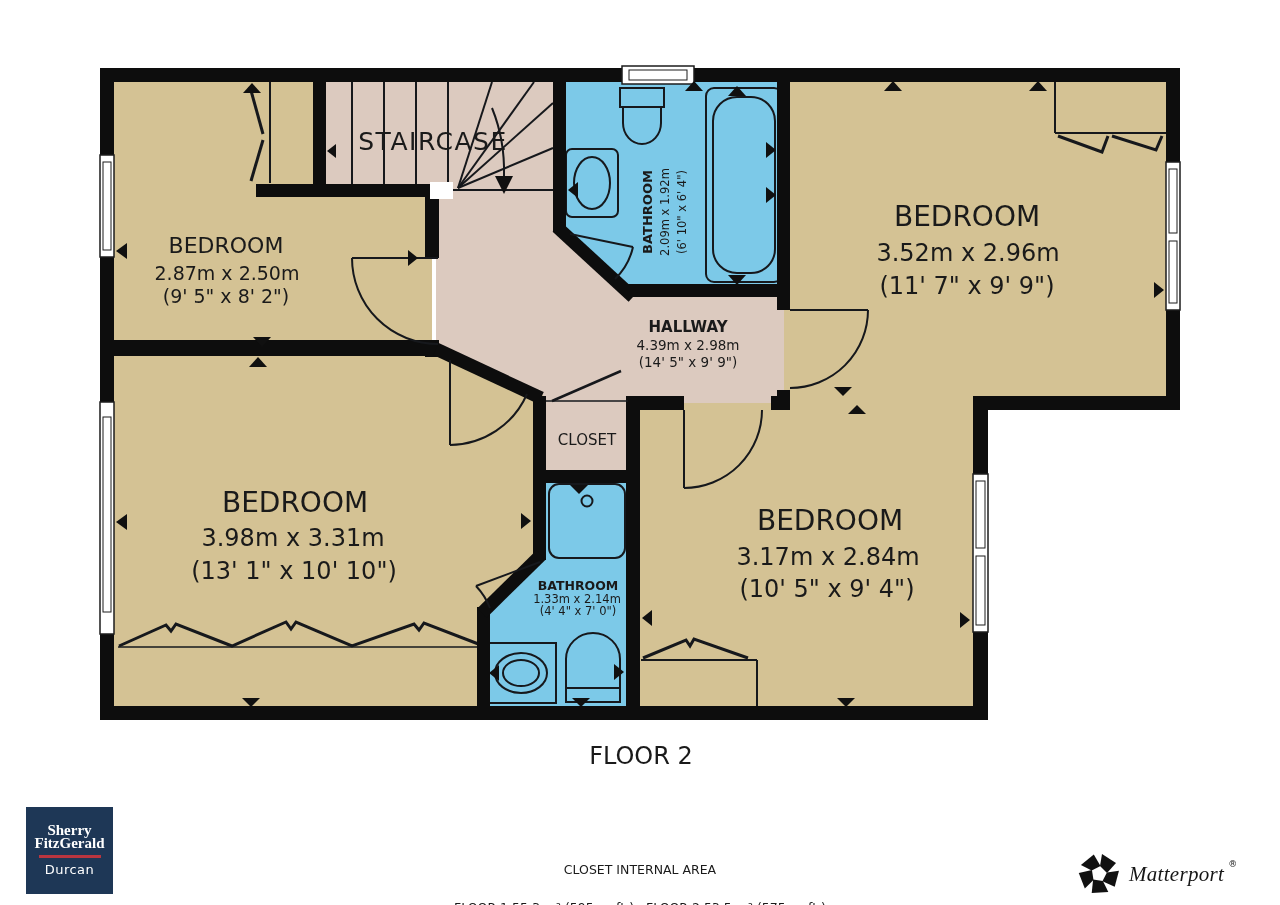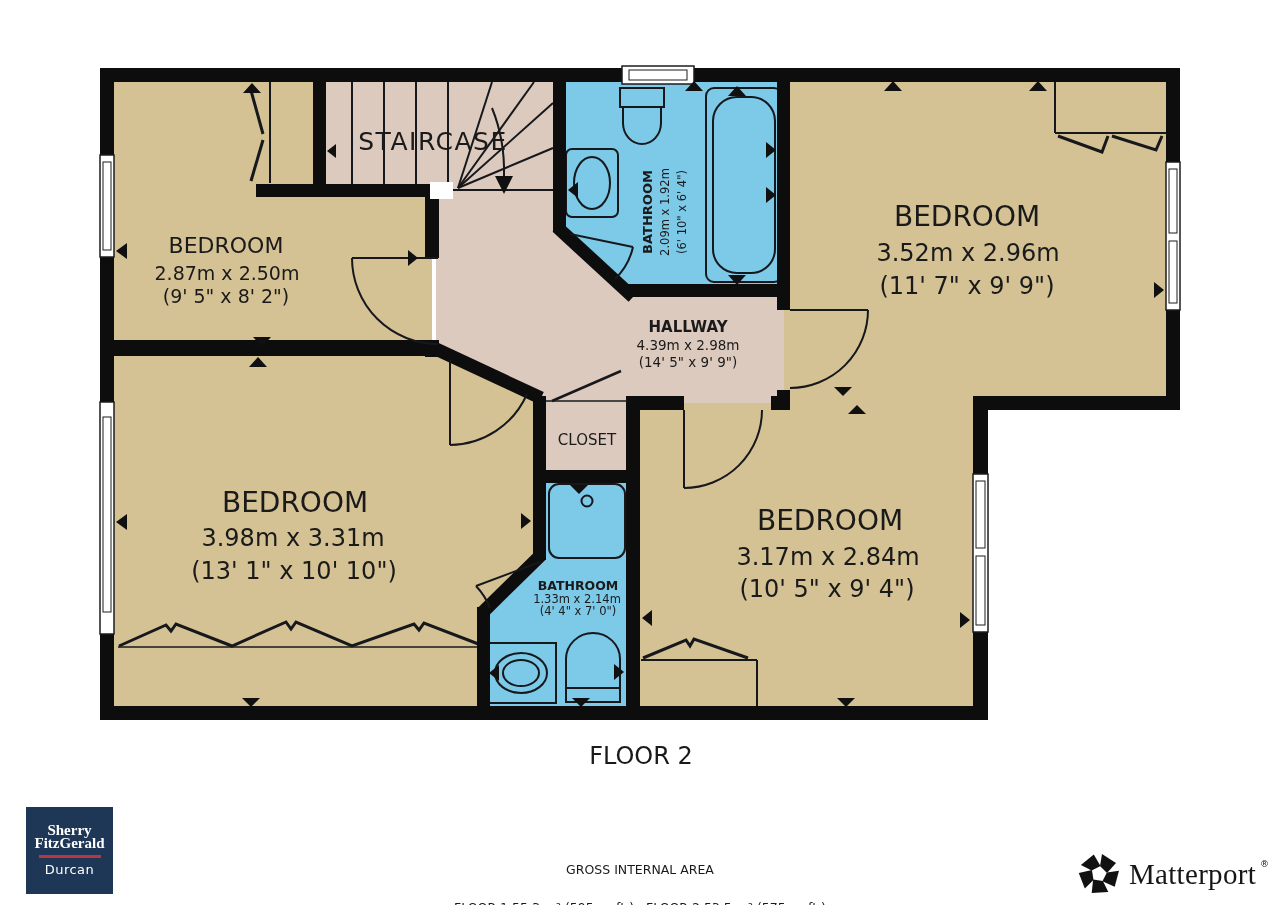--- a/index.html
+++ b/index.html
@@ -28,21 +28,21 @@
   }
   .agency .nm{font-family:"Liberation Serif","DejaVu Serif",serif;font-weight:bold;
     font-size:15px;line-height:13px;display:block;}
   .agency .rule{width:62px;height:3px;background:#b9353f;margin:5px auto 4px auto;}
   .agency .office{font-size:13px;letter-spacing:0.5px;}
   .matterport{
     position:absolute;left:1078px;top:851px;height:46px;display:flex;align-items:center;gap:9px;
     color:#161616;
   }
   .matterport .word{
-    font-family:"Liberation Serif","DejaVu Serif",serif;font-size:29px;letter-spacing:0.3px;
+    font-family:"Liberation Serif","DejaVu Serif",serif;font-size:21px;letter-spacing:0.3px;font-style:italic;
   }
   .matterport .reg{font-size:9px;align-self:flex-start;margin-top:8px;margin-left:-5px;}
 </style>
 </head>
 <body>
 
 <svg width="1280" height="905" viewBox="0 0 1280 905" style="position:absolute;left:0;top:0;">
 
   <g>
     <polygon fill="#d4c294" points="107,75 320,75 320,190 432,190 432,348 107,348"></polygon>
@@ -272,21 +272,21 @@
     <g>
       <text class="lbl-l-title" x="830" y="530">BEDROOM</text>
       <text class="lbl-l-dim" x="828" y="565">3.17m x 2.84m</text>
       <text class="lbl-l-dim" x="827" y="597">(10' 5" x 9' 4")</text>
     </g>
     <text class="lbl-floor" x="641" y="764">FLOOR 2</text>
   </g>
 </svg>
 
 <div class="footer">
-  <div>GROSS INTERNAL AREA</div>
+  <div>CLOSET INTERNAL AREA</div>
   <div>FLOOR 1 55.3 m² (595 sq.ft.)   FLOOR 2 53.5 m² (575 sq.ft.)</div>
   
   
 </div>
 
 <div class="agency">
   <span class="nm">Sherry</span>
   <span class="nm">FitzGerald</span>
   <div class="rule"></div>
   <div class="office">Durcan</div>

